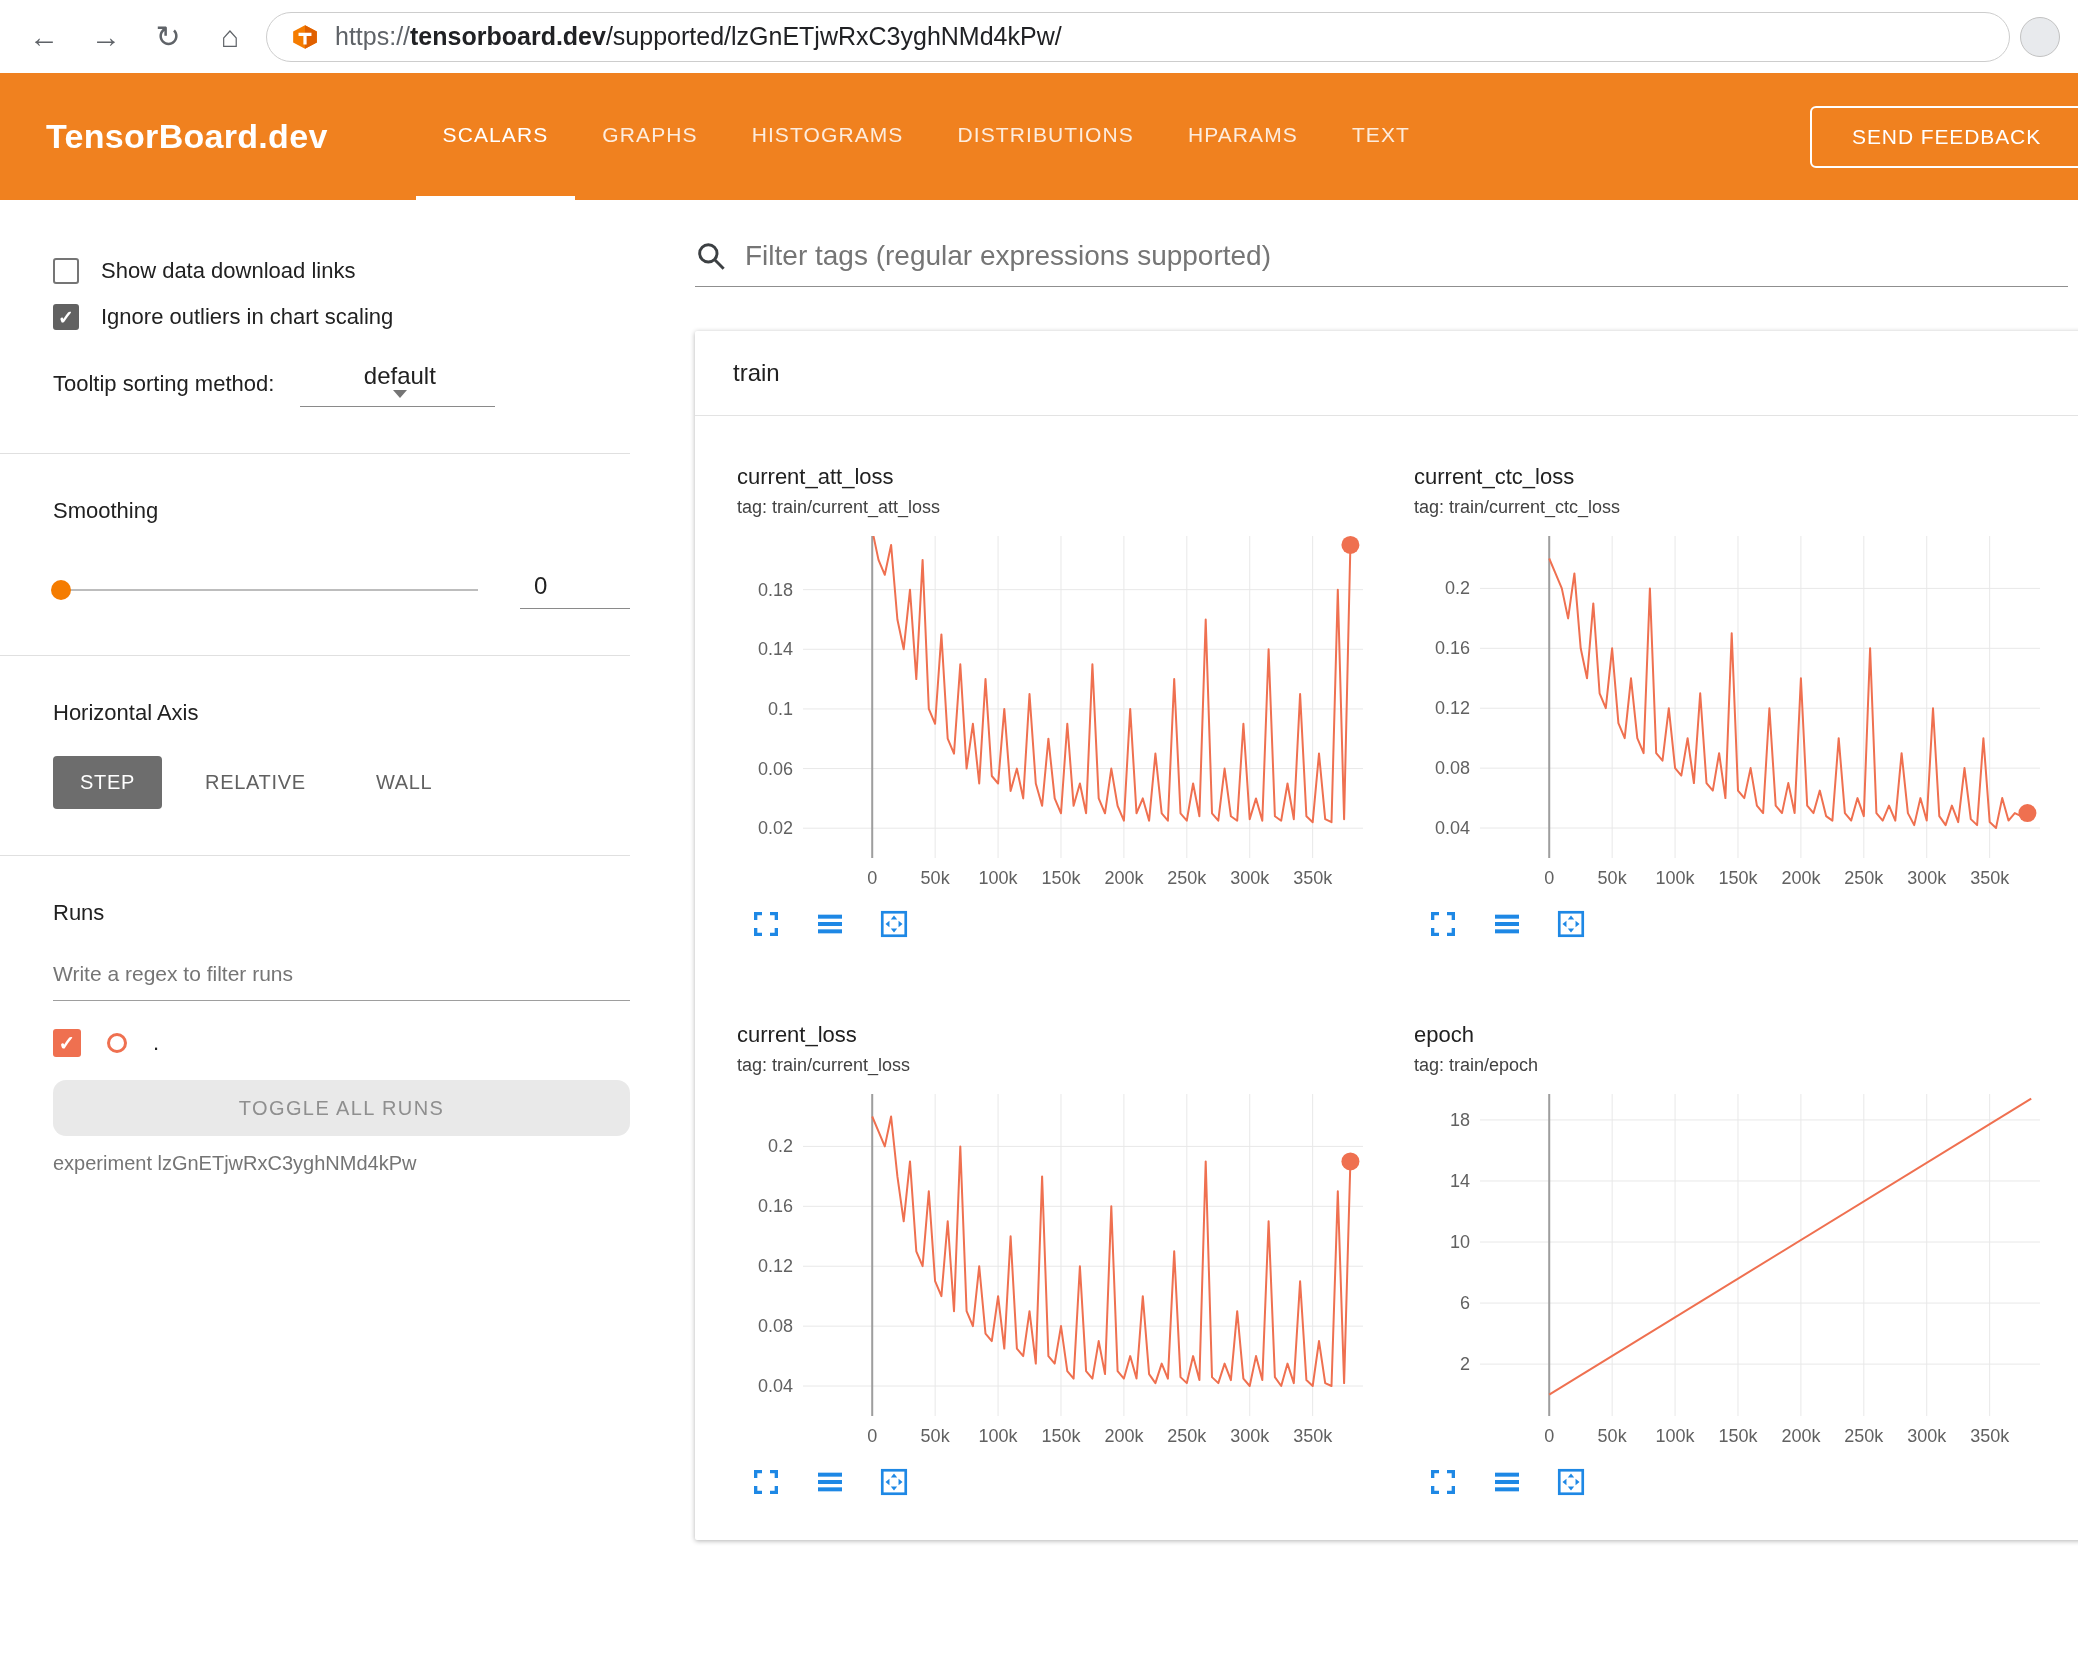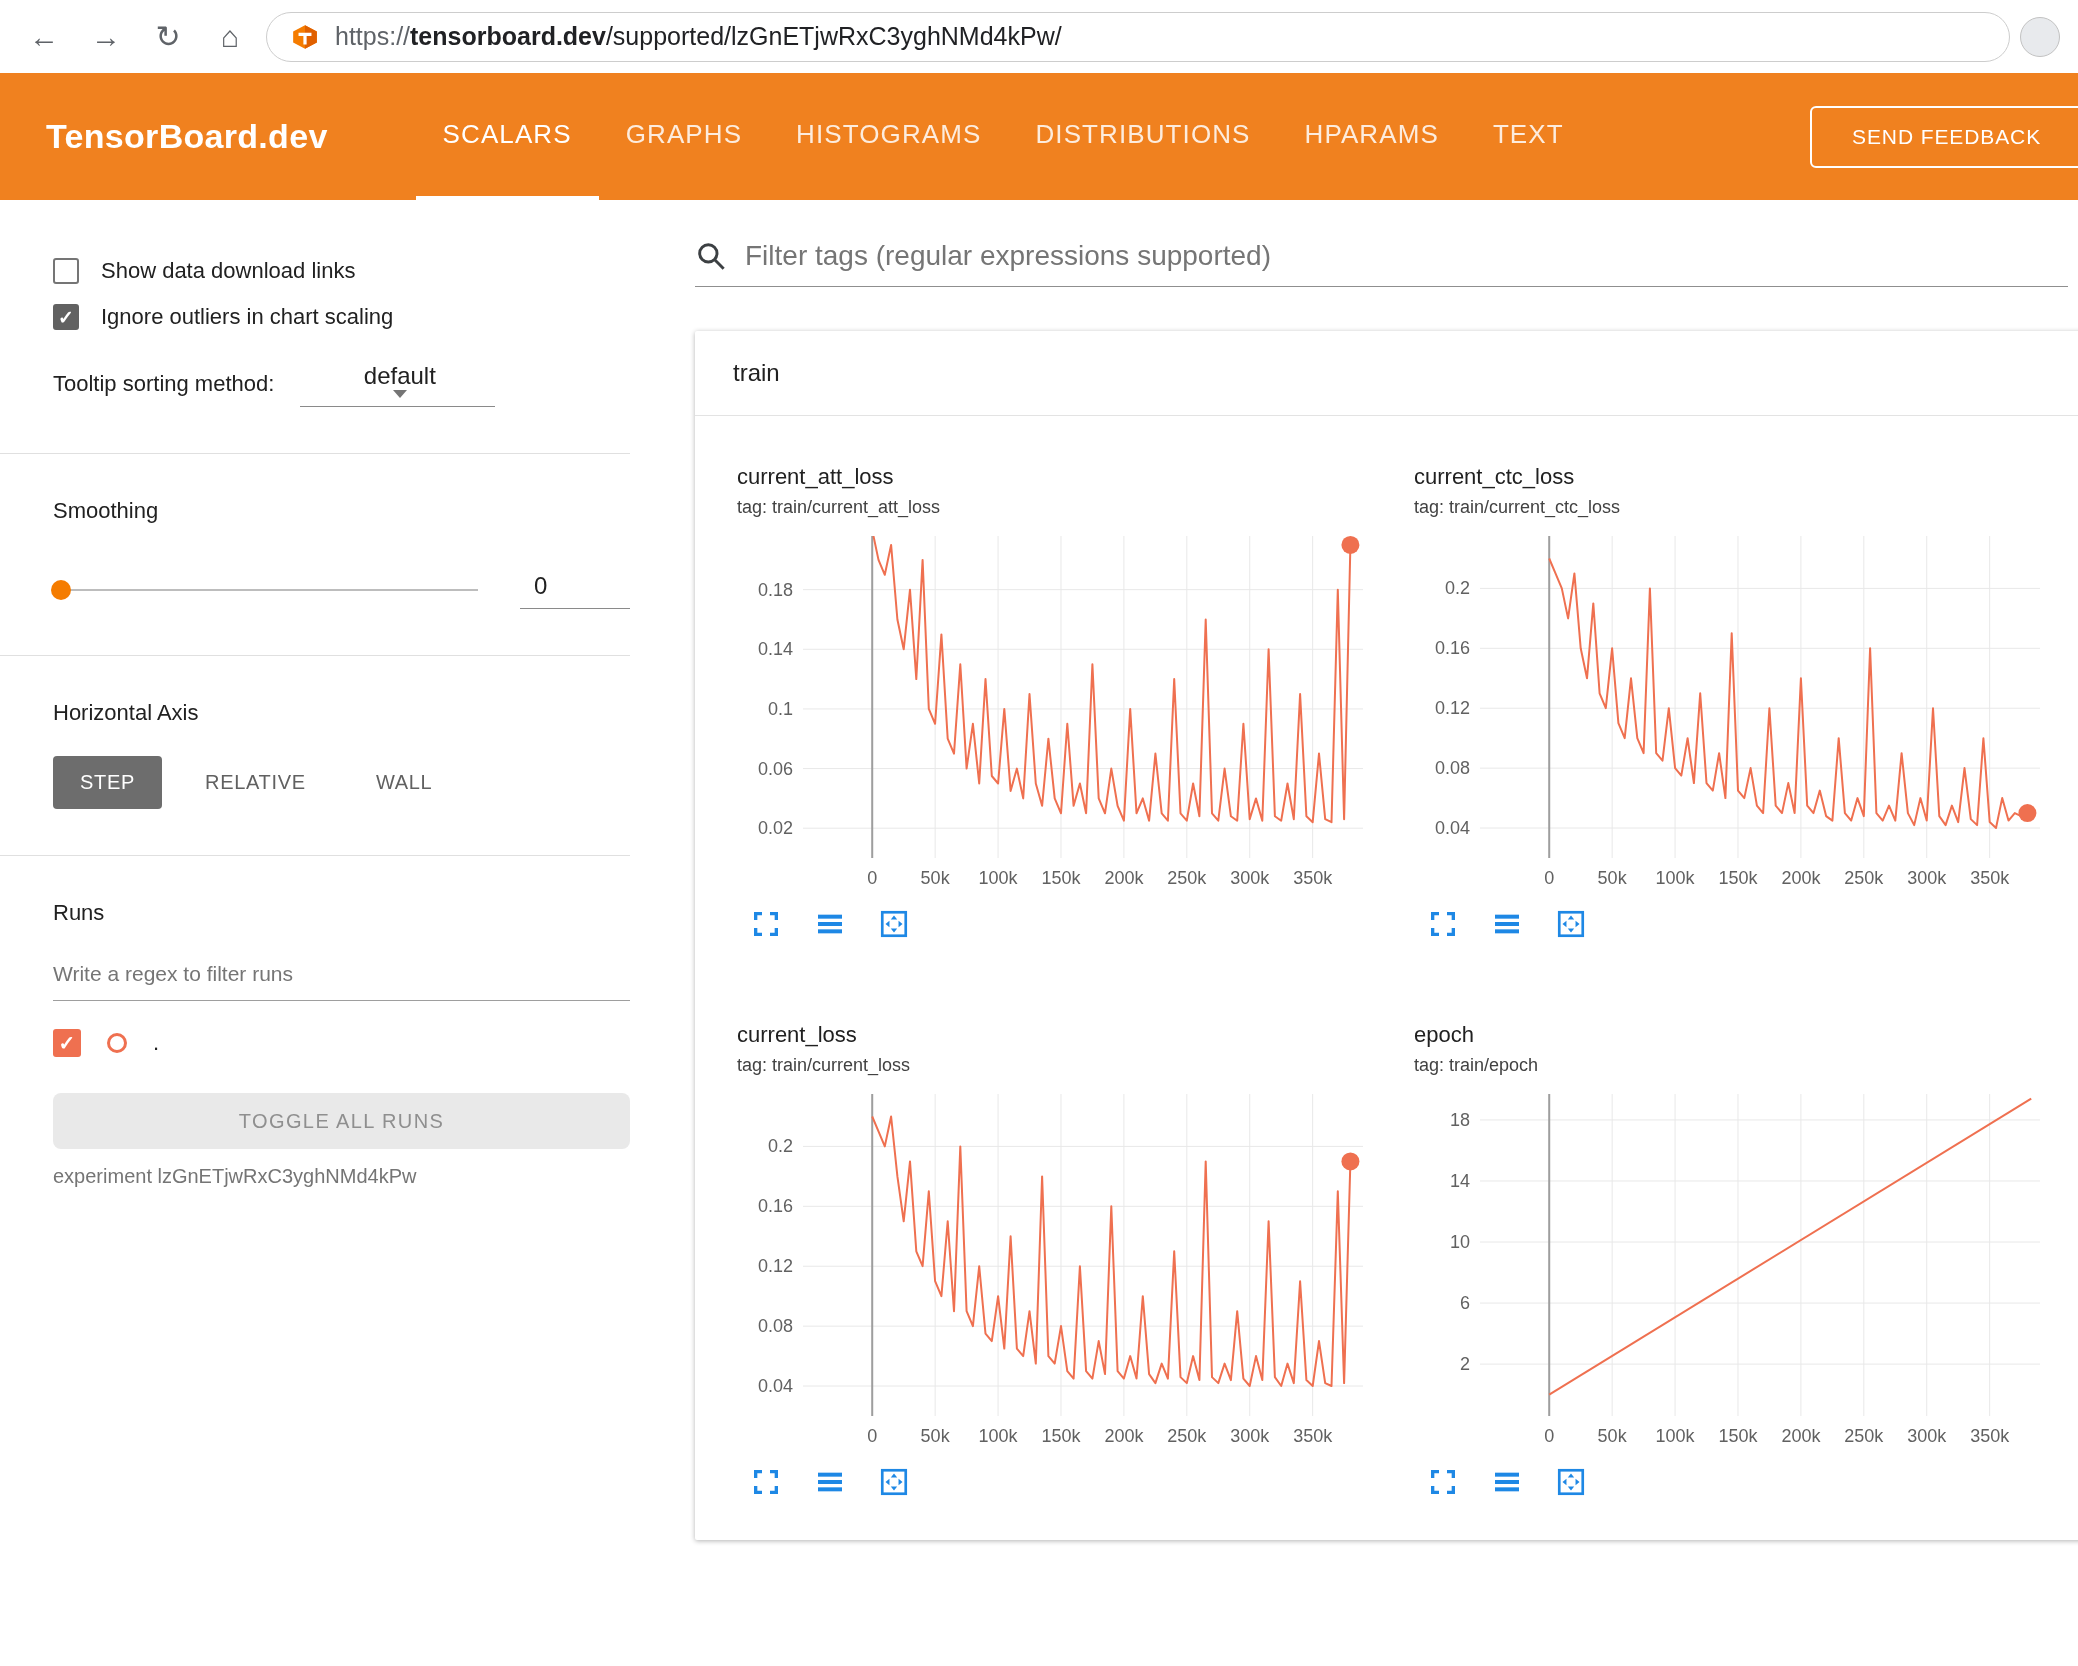--- a/index.html
+++ b/index.html
@@ -16,21 +16,21 @@
   .favicon { width:28px; height:28px; flex:none; }
   .url-scheme { color:#5f6368; }
   .url-domain { color:#202124; font-weight:bold; }
   .url-path { color:#202124; }
   .browser-profile { width:40px; height:40px; border-radius:50%; background:#e8eaed; border:1px solid #c2c2c2; flex:none; }
 
   
   .header { height:127px; background:#f0811f; display:flex; align-items:stretch; position:relative; padding-left:46px; }
   .brand { align-self:center; font-size:34px; font-weight:bold; color:#fff; letter-spacing:0.3px; }
   .tabs { display:flex; align-items:stretch; margin-left:88px; }
-  .tab { display:flex; align-items:center; padding:0 27px; font-size:26px; letter-spacing:1.1px;
+  .tab { display:flex; align-items:center; padding:0 27px; font-size:21px; letter-spacing:1.1px;
          color:rgba(255,255,255,0.85); background:none; border:none; border-bottom:4px solid transparent;
          font-family:inherit; cursor:pointer; }
   .tab.active { color:#fff; border-bottom-color:#fff; }
   .feedback-btn { position:absolute; left:1810px; top:50%; transform:translateY(-50%);
                   border:2px solid #fff; border-radius:6px; background:none; color:#fff;
                   font-size:21px; letter-spacing:0.9px; padding:17px 40px; white-space:nowrap;
                   font-family:inherit; cursor:pointer; }
 
   
   .title-bar { height:160px; background:#fff; display:flex; align-items:flex-end;
@@ -67,21 +67,21 @@
   .axis-btn.active { background:#6d6d6d; color:#fff; }
   .runs-input { display:block; width:100%; border:none; border-bottom:1px solid #9e9e9e; outline:none;
                 font-size:21px; color:#212121; padding:12px 0 14px; margin-top:24px; font-family:inherit; }
   .runs-input::placeholder { color:#757575; }
   .run-row { display:flex; align-items:center; gap:26px; margin-top:28px; }
   .run-checkbox { width:28px; height:28px; border-radius:3px; background:#ef7050; display:flex;
                   align-items:center; justify-content:center; cursor:pointer; }
   .run-checkbox::after { content:"\2713"; color:#fff; font-size:20px; font-weight:bold; }
   .run-swatch { width:20px; height:20px; border-radius:50%; border:3px solid #ef7050; background:#fff; }
   .run-name { font-size:22px; color:#212121; }
-  .toggle-btn { margin-top:36px; width:100%; height:56px; background:#e9e9e9; border:none; border-radius:8px;
+  .toggle-btn { margin-top:23px; width:100%; height:56px; background:#e9e9e9; border:none; border-radius:13px;
                 color:#8f8f8f; font-size:20px; letter-spacing:1.4px; font-family:inherit; cursor:pointer; }
   .experiment-note { margin-top:16px; font-size:20px; color:#757575; }
 
   
   .main { flex:1; min-width:0; padding:40px 0 0 50px; }
   .filter-row { display:flex; align-items:center; gap:18px; border-bottom:1px solid #8f8f8f;
                 padding-bottom:14px; margin-right:10px; }
   .filter-input { flex:1; border:none; outline:none; font-size:28px; color:#212121; font-family:inherit; }
   .filter-input::placeholder { color:#757575; }
   .card { margin-top:44px; width:1420px; background:#fff; border-radius:2px;

